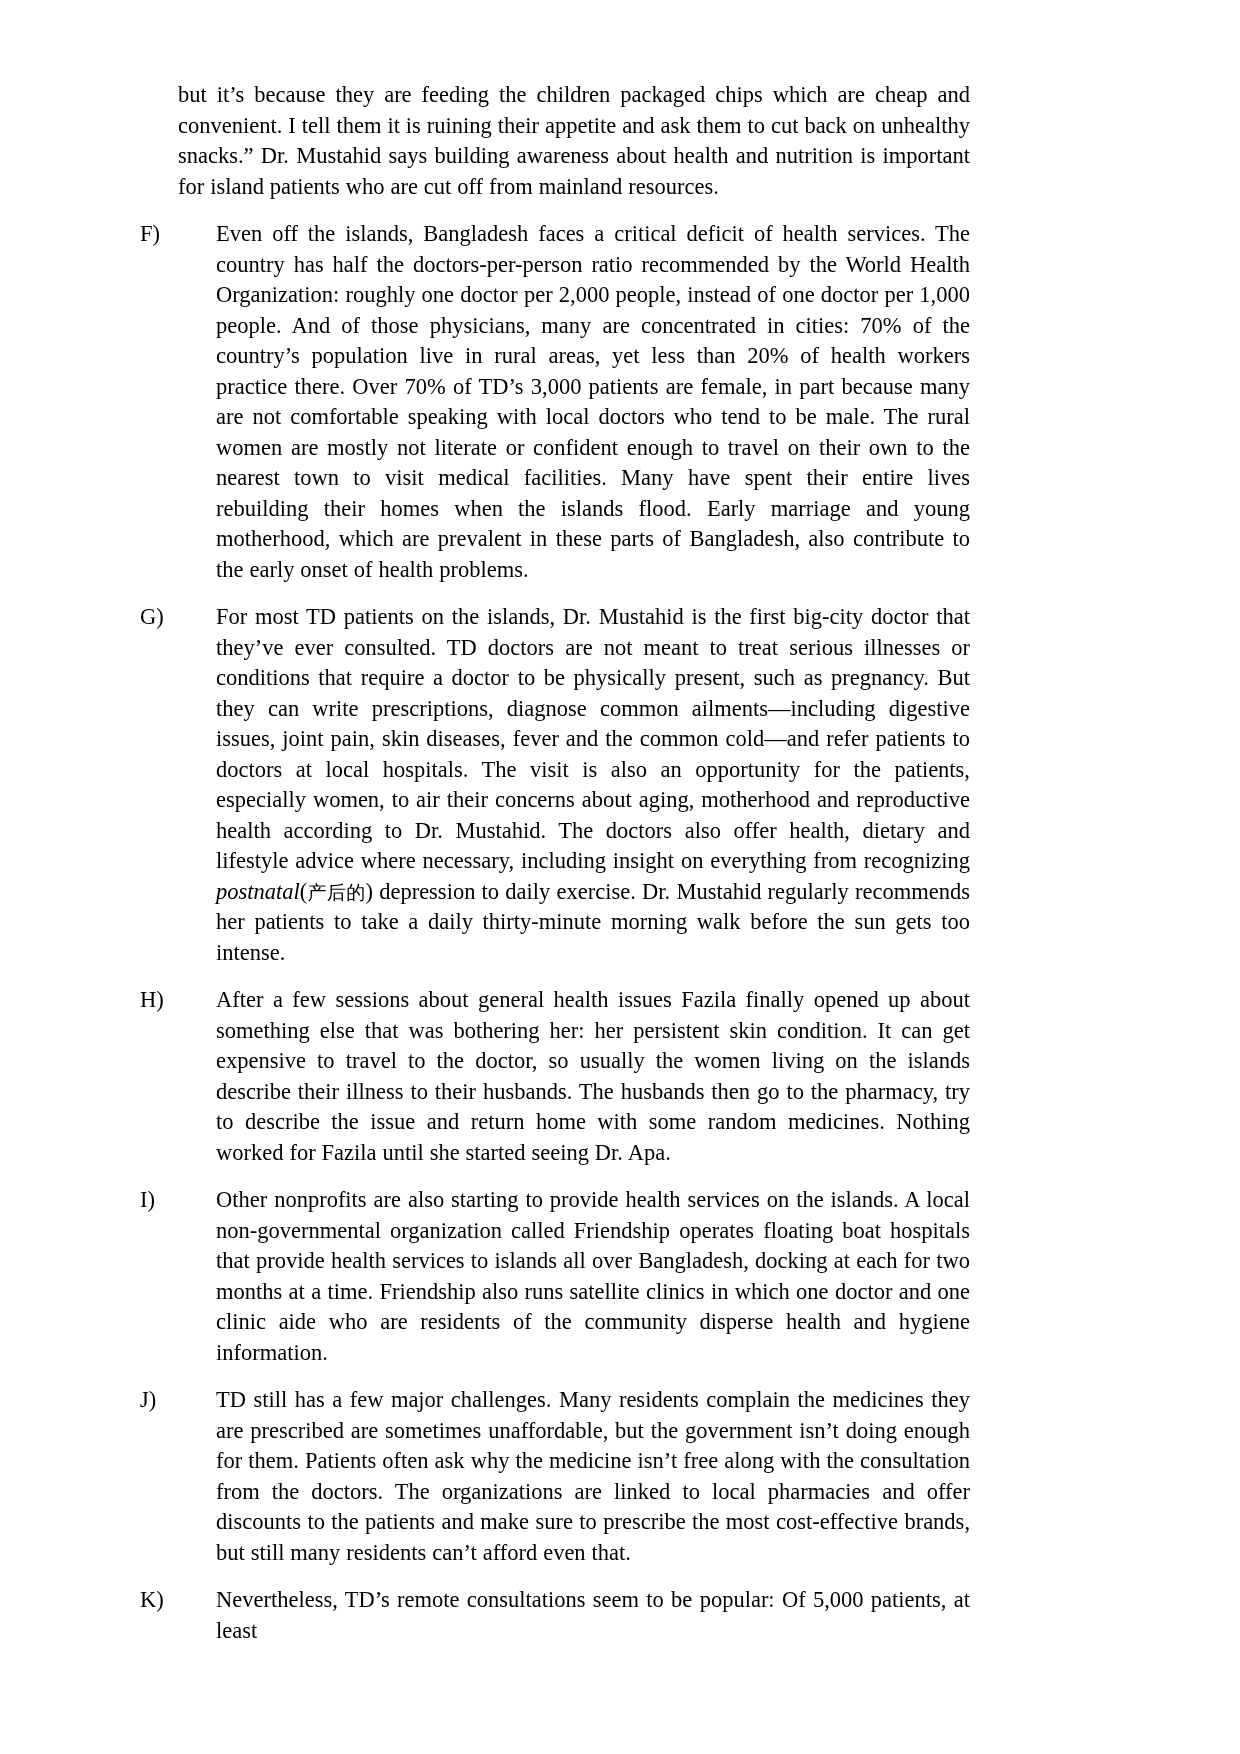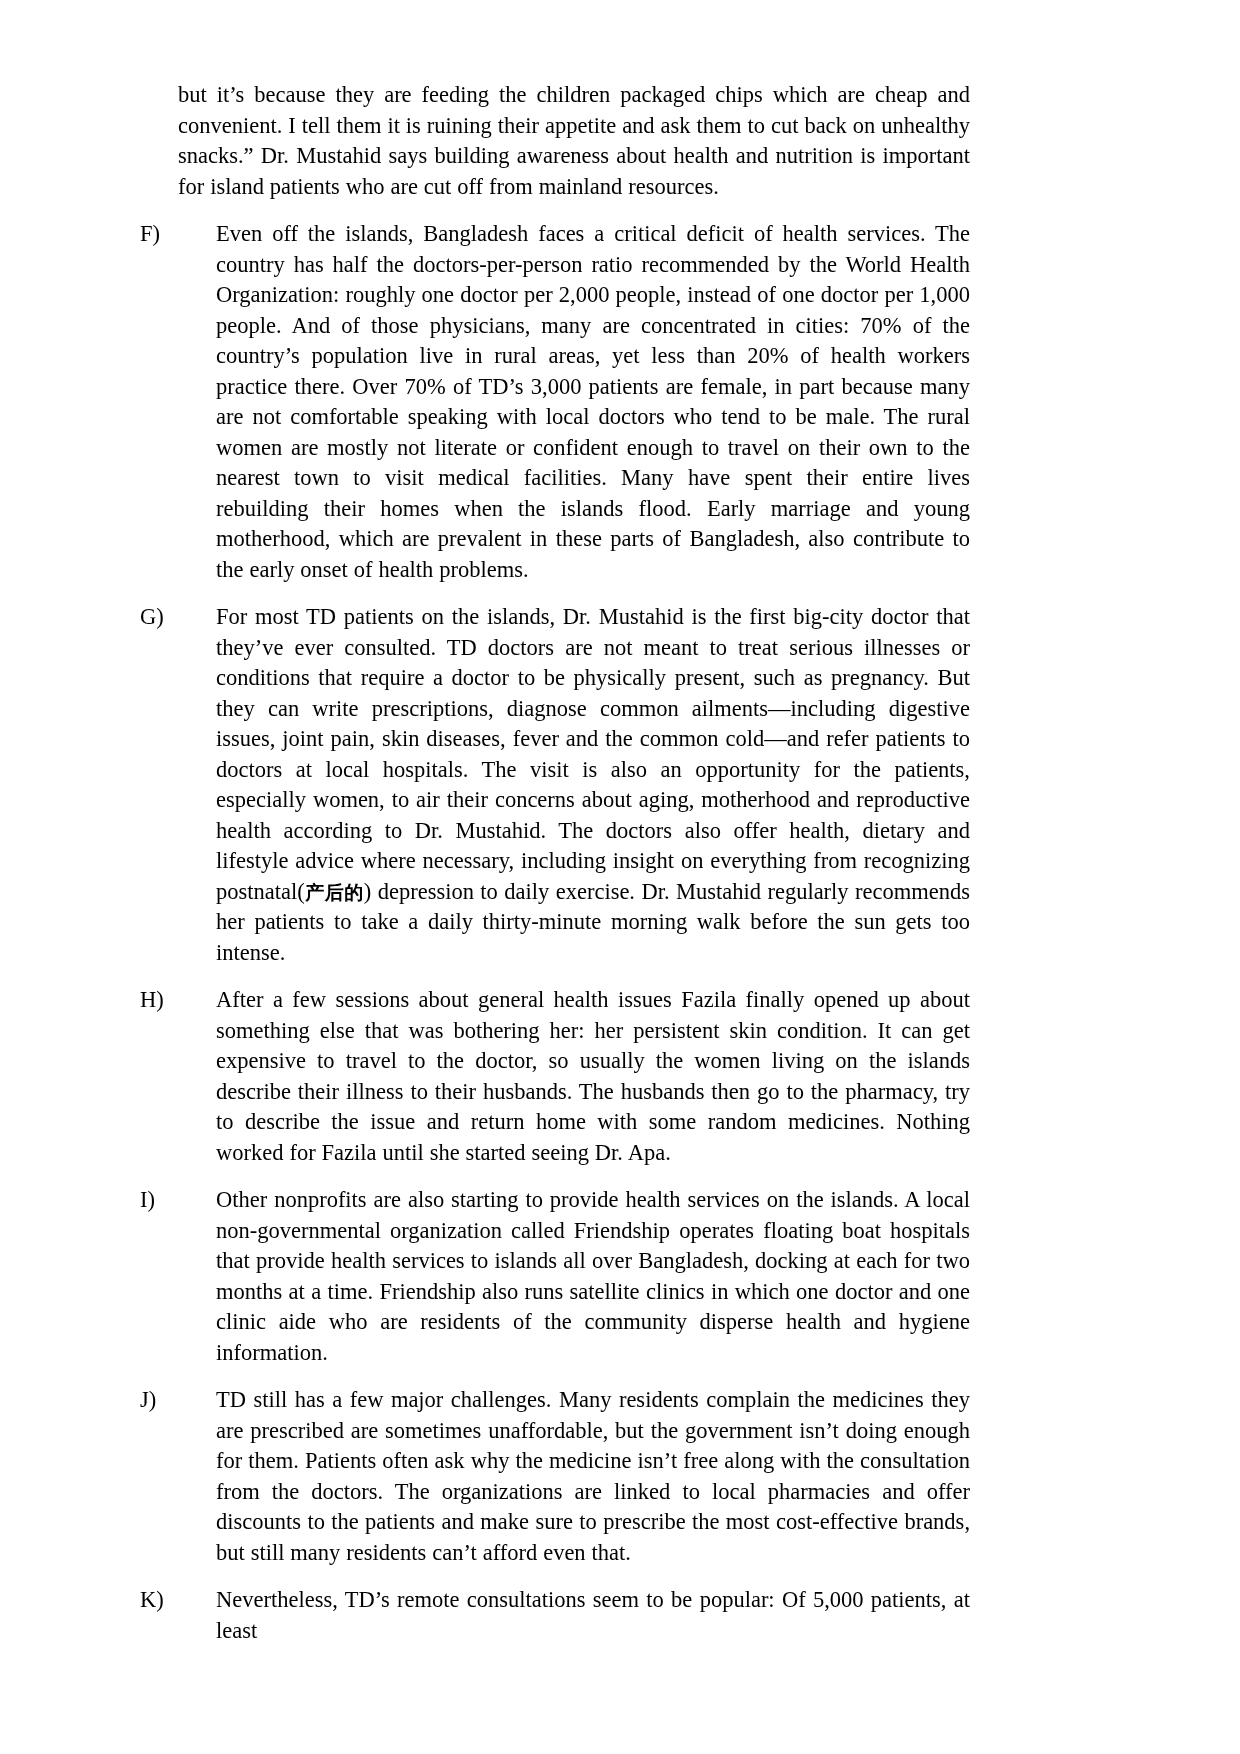--- a/index.html
+++ b/index.html
@@ -50,25 +50,25 @@
     word-spacing: 0.3px;
     margin-left: 38px;
   }
   .para.continuation {
     margin-bottom: 17px;
   }
   .para.continuation .para-body {
     margin-left: 38px;
   }
   .ital {
+    font-style: italic;
   }
   .cjk {
     font-family: "DejaVu Sans", "Liberation Sans", sans-serif;
     font-size: 19px;
-    font-weight: bold;
   }
   .footer {
     position: absolute;
     left: 0;
     top: 1488px;
     width: 1240px;
     text-align: center;
     font-size: 19.5px;
     line-height: 26px;
     font-family: "DejaVu Sans", "Liberation Sans", sans-serif;

